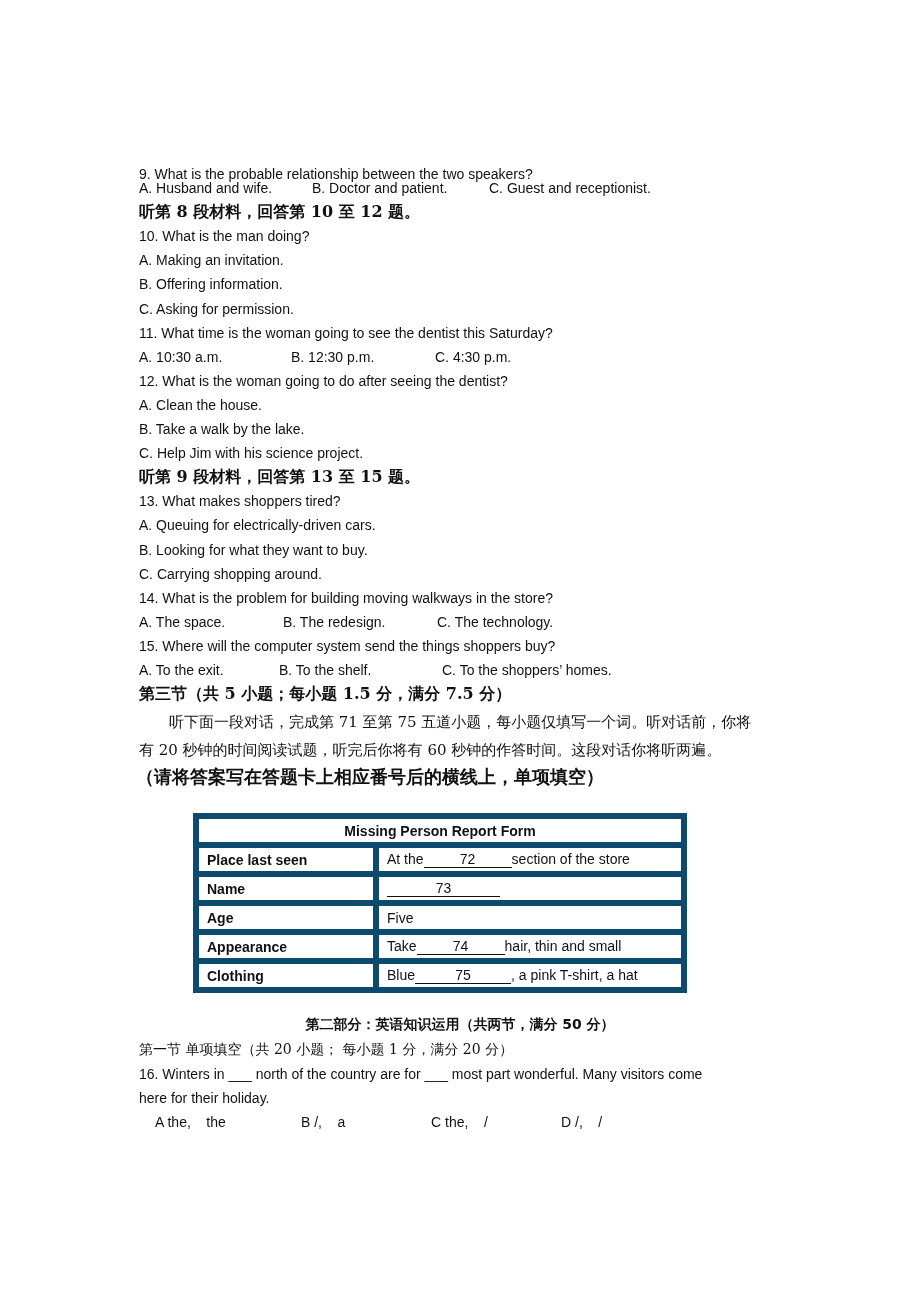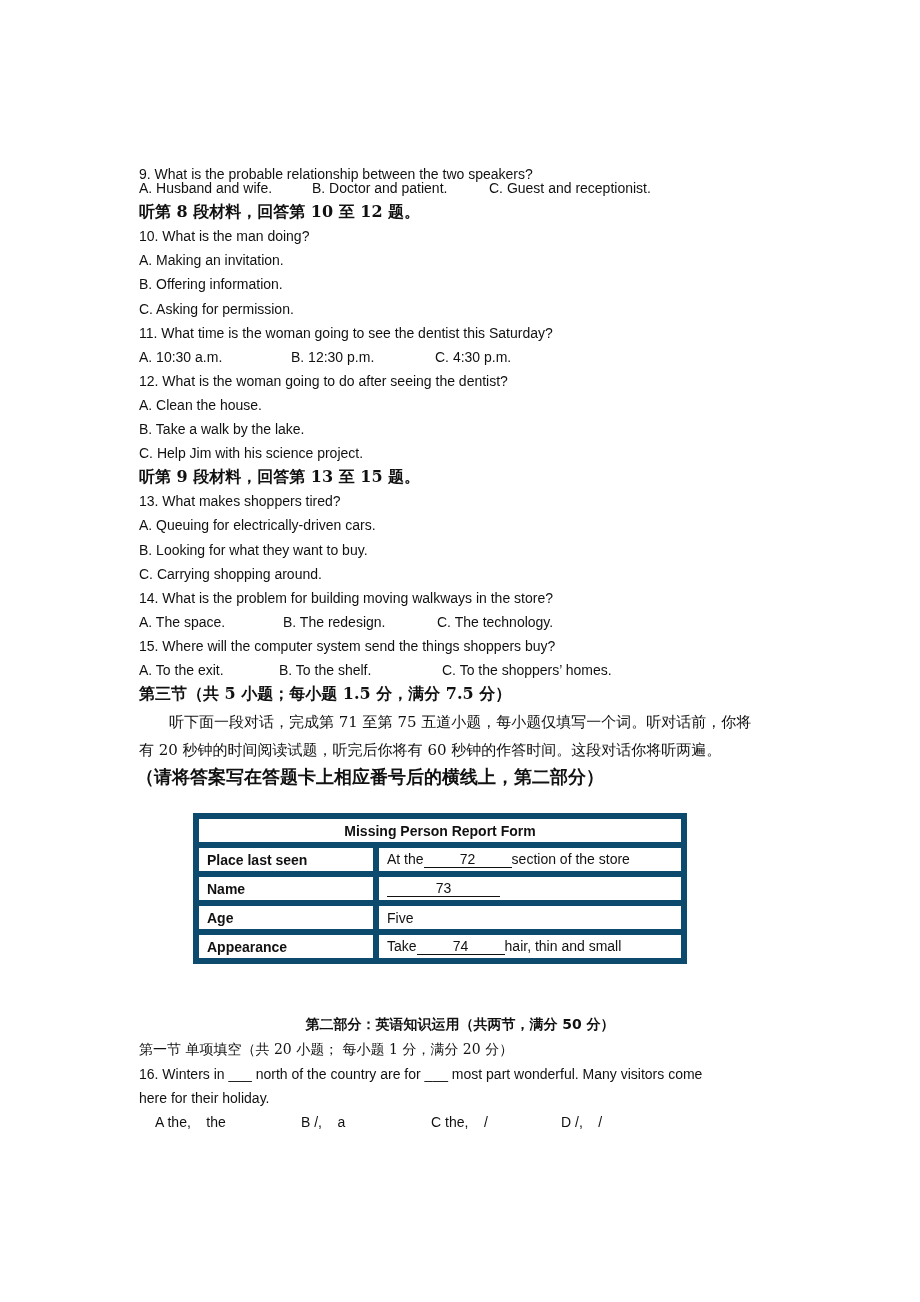--- a/index.html
+++ b/index.html
@@ -72,21 +72,21 @@
   <span class="opt" style="left:0;">A. To the exit.</span>
   <span class="opt" style="left:140px;">B. To the shelf.</span>
   <span class="opt" style="left:303px;">C. To the shoppers’ homes.</span>
 </div>
 
 <div class="line bold cn" style="top:685px;">第三节（共 5 小题；每小题 1.5 分，满分 7.5 分）</div>
 <div class="para" style="top:708px;">
   <div style="white-space:nowrap;"><span class="indent"></span><span>听下面一段对话，完成第 71 至第 75 五道小题，每小题仅填写一个词。听对话前，你将</span></div>
   <div style="white-space:nowrap;">有 20 秒钟的时间阅读试题，听完后你将有 60 秒钟的作答时间。这段对话你将听两遍。</div>
 </div>
-<div class="bigcn" style="top:765px; left:136px;">（请将答案写在答题卡上相应番号后的横线上，第二部分）</div>
+<div class="bigcn" style="top:765px; left:136px;">（请将答案写在答题卡上相应番号后的横线上，单项填空）</div>
 
 <table class="form">
   <tbody>
       <tr>
     <th colspan="2">Missing Person Report Form</th>
   </tr>
   <tr>
     <td class="lbl">Place last seen</td>
     <td>
       <span>At the</span><span class="blank" style="width:88px;">72</span><span>section of the store</span>
@@ -101,20 +101,26 @@
   <tr>
     <td class="lbl">Age</td>
     <td>Five</td>
   </tr>
   <tr>
     <td class="lbl">Appearance</td>
     <td>
       <span>Take</span><span class="blank" style="width:88px;">74</span><span>hair, thin and small</span>
     </td>
   </tr>
+  <tr>
+    <td class="lbl">Clothing</td>
+    <td>
+      <span>Blue</span><span class="blank" style="width:96px;">75</span><span>, a pink T-shirt, a hat</span>
+    </td>
+  </tr>
 </tbody>
   </table>
 
 <div class="center" style="top:1016px;">第二部分：英语知识运用（共两节，满分 50 分）</div>
 <div class="line serif" style="top:1040px; font-size:14px;">第一节  单项填空（共 20 小题；  每小题 1 分，满分 20 分）</div>
 
 <div class="line" style="top:1065px;">16. Winters in ___ north of the country are for ___ most part wonderful. Many visitors come</div>
 <div class="line" style="top:1089px;">here for their holiday.</div>
 <div class="line" style="top:1113px; left:155px; width:600px;">
   <span class="opt" style="left:0; white-space:pre;">A the,    the</span>

